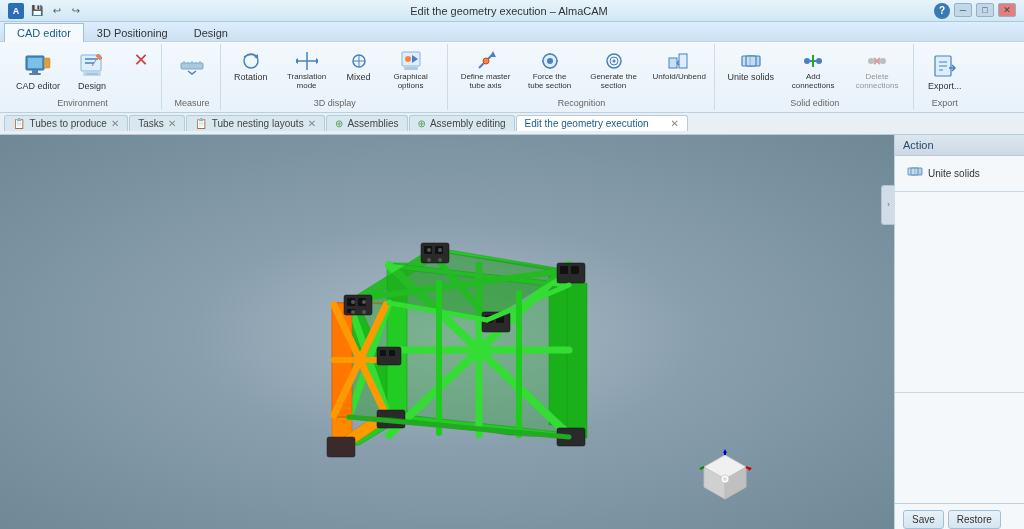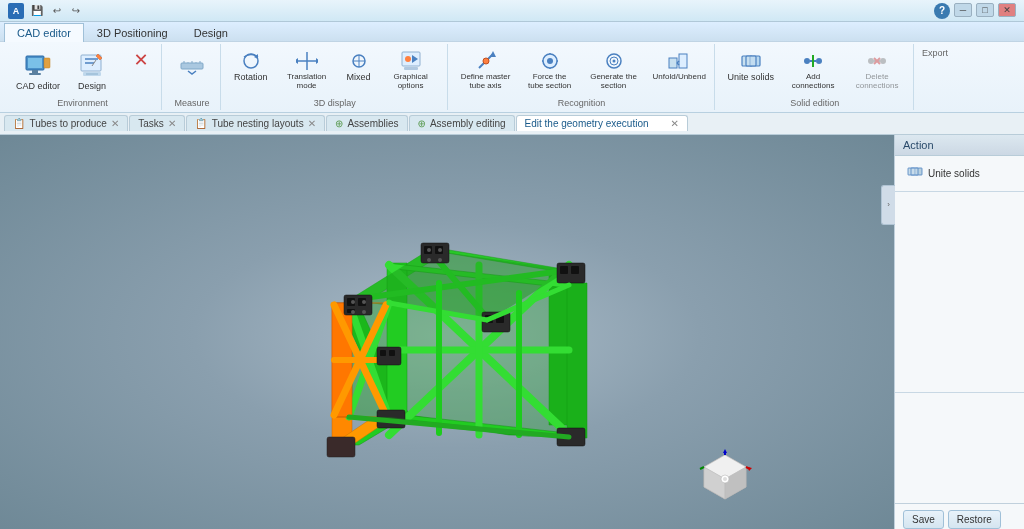--- a/index.html
+++ b/index.html
@@ -272,20 +272,21 @@
 
 <div id="titlebar">
   <div style="display:flex;align-items:center;gap:6px;">
     <div class="app-icon">A</div>
     <div class="quick-access">
       <div class="qa-btn">💾</div>
       <div class="qa-btn">↩</div>
       <div class="qa-btn">↪</div>
     </div>
   </div>
+  <div class="title-text">Edit the geometry execution – AlmaCAM</div>
   <div class="win-controls">
     <div class="help-btn">?</div>
     <div class="win-btn">─</div>
     <div class="win-btn">□</div>
     <div class="win-btn close">✕</div>
   </div>
 </div>
 
 <div id="ribbon">
   <div id="ribbon-tabs">
@@ -482,20 +483,34 @@
               <line x1="14" y1="8" x2="8" y2="14" stroke="#cc4444" stroke-width="2"></line>
             </svg>
           </div>
           <div class="btn-label" style="font-size:8px;">Delete connections</div>
         </div>
       </div>
       <div class="ribbon-group-label">Solid edition</div>
     </div>
 
     <div class="ribbon-group">
+      <div class="ribbon-group-items">
+        <div class="ribbon-btn-large">
+          <div class="btn-icon">
+            <svg width="28" height="28" viewBox="0 0 28 28">
+              <rect x="4" y="4" width="16" height="20" rx="1" fill="#ddeeff" stroke="#4a80c0" stroke-width="1.2"></rect>
+              <line x1="8" y1="10" x2="16" y2="10" stroke="#4a80c0" stroke-width="1"></line>
+              <line x1="8" y1="14" x2="16" y2="14" stroke="#4a80c0" stroke-width="1"></line>
+              <line x1="8" y1="18" x2="12" y2="18" stroke="#4a80c0" stroke-width="1"></line>
+              <path d="M18 16 L24 16 M21 13 L24 16 L21 19" fill="none" stroke="#4a80c0" stroke-width="1.5"></path>
+            </svg>
+          </div>
+          <div class="btn-label">Export...</div>
+        </div>
+      </div>
       <div class="ribbon-group-label">Export</div>
     </div>
   </div>
 </div>
 
 <div id="tabbar">
   <div class="doc-tab">
     <span class="tab-icon">📋</span>
     <span>Tubes to produce</span>
     <span class="tab-close">✕</span>

